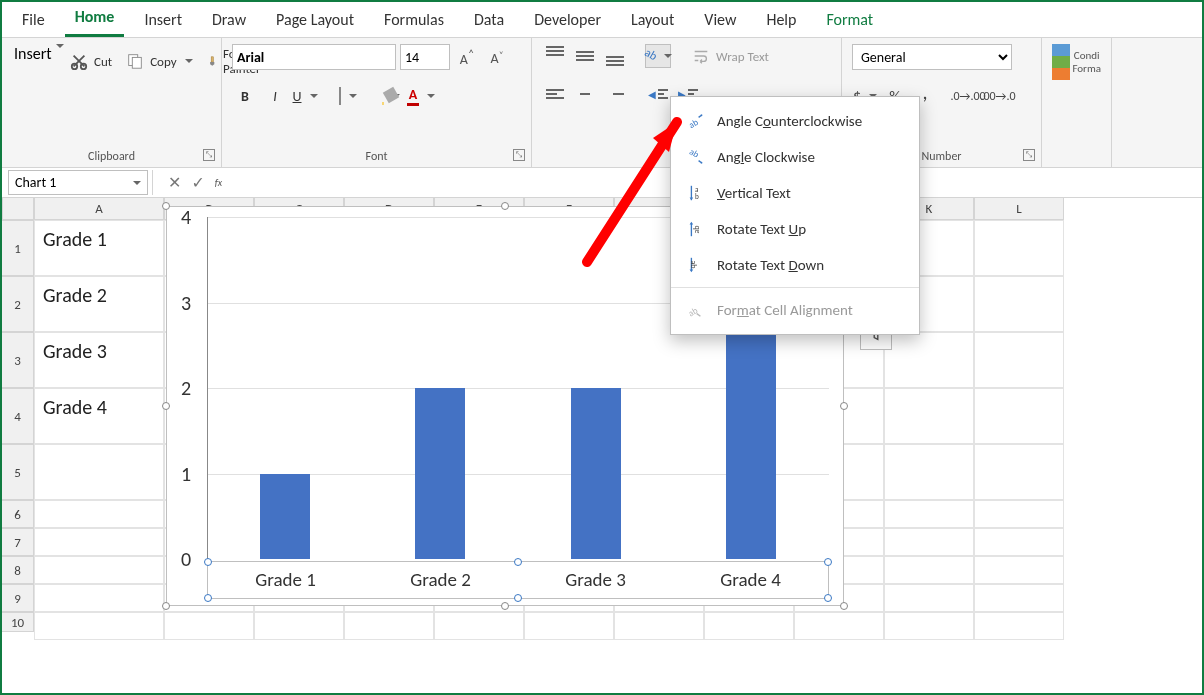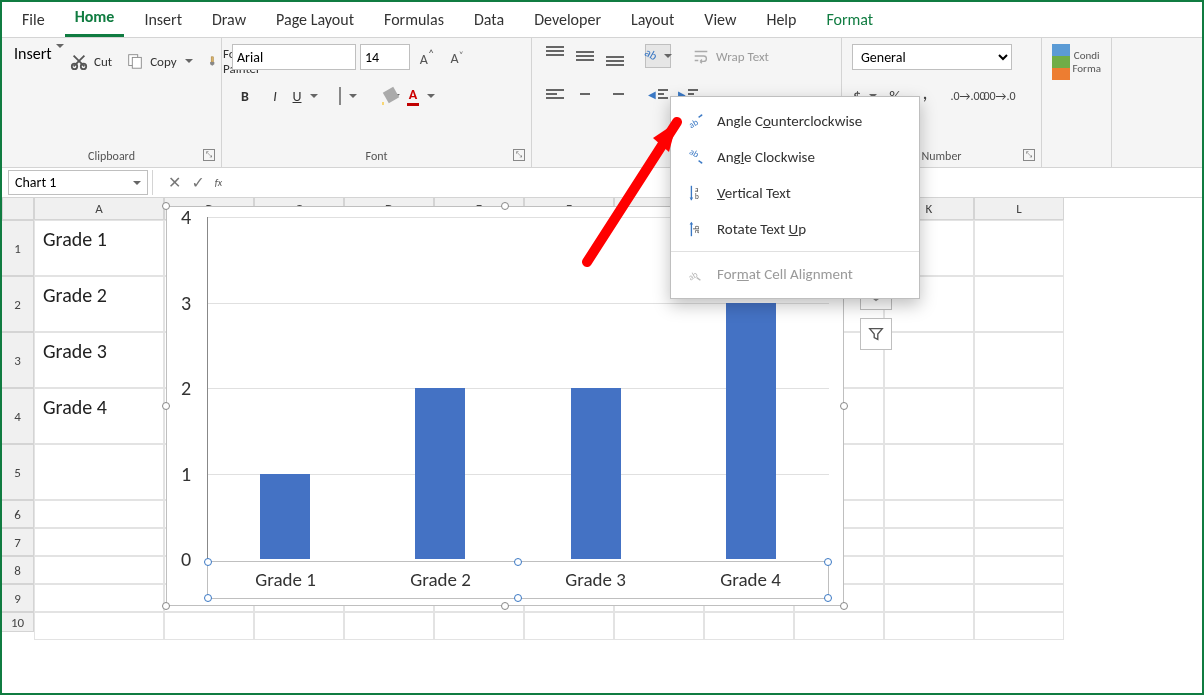--- a/index.html
+++ b/index.html
@@ -14,21 +14,21 @@
   .group { border-right:1px solid #d4d4d4; padding:6px 10px 2px; display:flex; flex-direction:column; justify-content:flex-start; position:relative; }
   .group-title { font-size:12px; color:#555; text-align:center; position:absolute; bottom:4px; left:0; right:0; }
   .group-title .launcher { position:absolute; right:6px; bottom:2px; width:12px; height:12px; border:1px solid #888; font-size:8px; color:#666; line-height:9px; text-align:center; }
   .btn { display:flex; align-items:center; font-size:14px; color:#333; padding:2px 4px; gap:6px; cursor:pointer; }
   .btn:hover, .btn.pressed { background:#e6e6e6; border:1px solid #bfbfbf; padding:1px 3px; }
   .btn.small { font-size:13px; }
   .btn.icononly { justify-content:center; width:26px; height:24px; }
   .caret { width:0; height:0; border-left:4px solid transparent; border-right:4px solid transparent; border-top:4px solid #666; display:inline-block; margin-left:2px;}
   .sep-v { width:1px; background:#d4d4d4; margin:0 4px; }
   input.combo, select.combo { font-size:14px; height:26px; border:1px solid #bfbfbf; padding:0 4px; background:#fff; }
-  .fontname { width:124px; }
+  .fontname { width:164px;font-weight:bold; }
   .fontsize { width:50px; }
   .row { display:flex; gap:4px; align-items:center; }
   .stack { display:flex; flex-direction:row; gap:2px; }
 
   
   .paste-btn { width:44px; text-align:center; }
   .paste-icon { width:28px; height:34px; margin:0 auto; }
   .cut-icon, .copy-icon, .brush-icon { width:18px; height:18px; }
   
   .aplus, .aminus { font-size:14px; color:#555; }
@@ -357,20 +357,30 @@
   </div>
   <div class="dd-item">
     <span class="dd-icon">
         <svg width="18" height="18" viewBox="0 0 20 20">
           <path d="M6 18 v-14" stroke="#3a78c4" stroke-width="1.5"></path>
           <path d="M6 2 l-2 3 h4 z" fill="#3a78c4"></path>
           <text x="9" y="14" font-size="9" fill="#444" transform="rotate(-90 12 12)">ab</text>
         </svg>
       </span>
     <span>Rotate Text <u class="hot">U</u>p</span>
+  </div>
+  <div class="dd-item">
+    <span class="dd-icon">
+        <svg width="18" height="18" viewBox="0 0 20 20">
+          <path d="M6 2 v14" stroke="#3a78c4" stroke-width="1.5"></path>
+          <path d="M6 18 l-2 -3 h4 z" fill="#3a78c4"></path>
+          <text x="9" y="14" font-size="9" fill="#444" transform="rotate(90 12 8)">ab</text>
+        </svg>
+      </span>
+    <span>Rotate Text <u class="hot">D</u>own</span>
   </div>
   <hr>
   <div class="dd-item disabled">
     <span class="dd-icon">
         <svg width="18" height="18" viewBox="0 0 20 20">
           <text x="2" y="14" transform="rotate(-30 10 10)" font-size="10" fill="#b8b8b8">ab</text>
           <path d="M12 14 l4 3" stroke="#b8b8b8" stroke-width="1.5"></path>
         </svg>
       </span>
     <span>For<u class="hot">m</u>at Cell Alignment</span>

